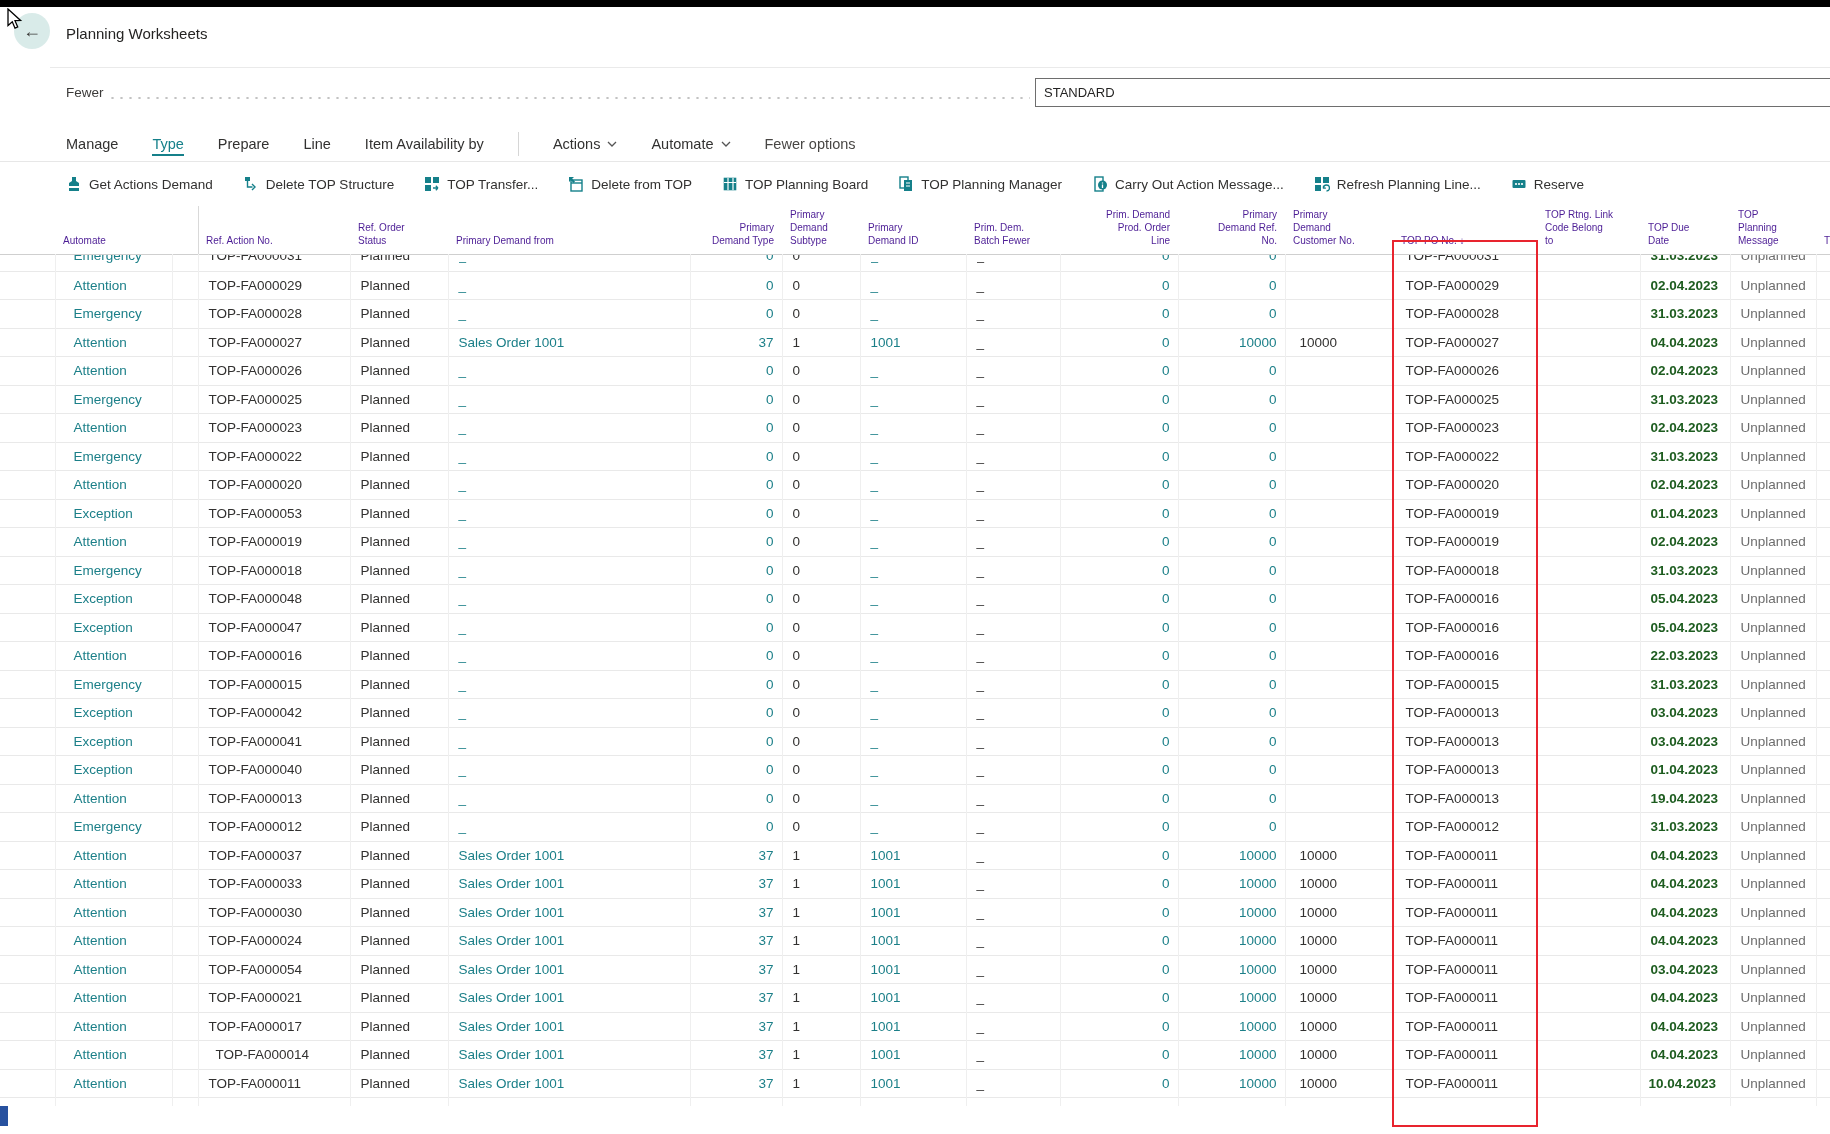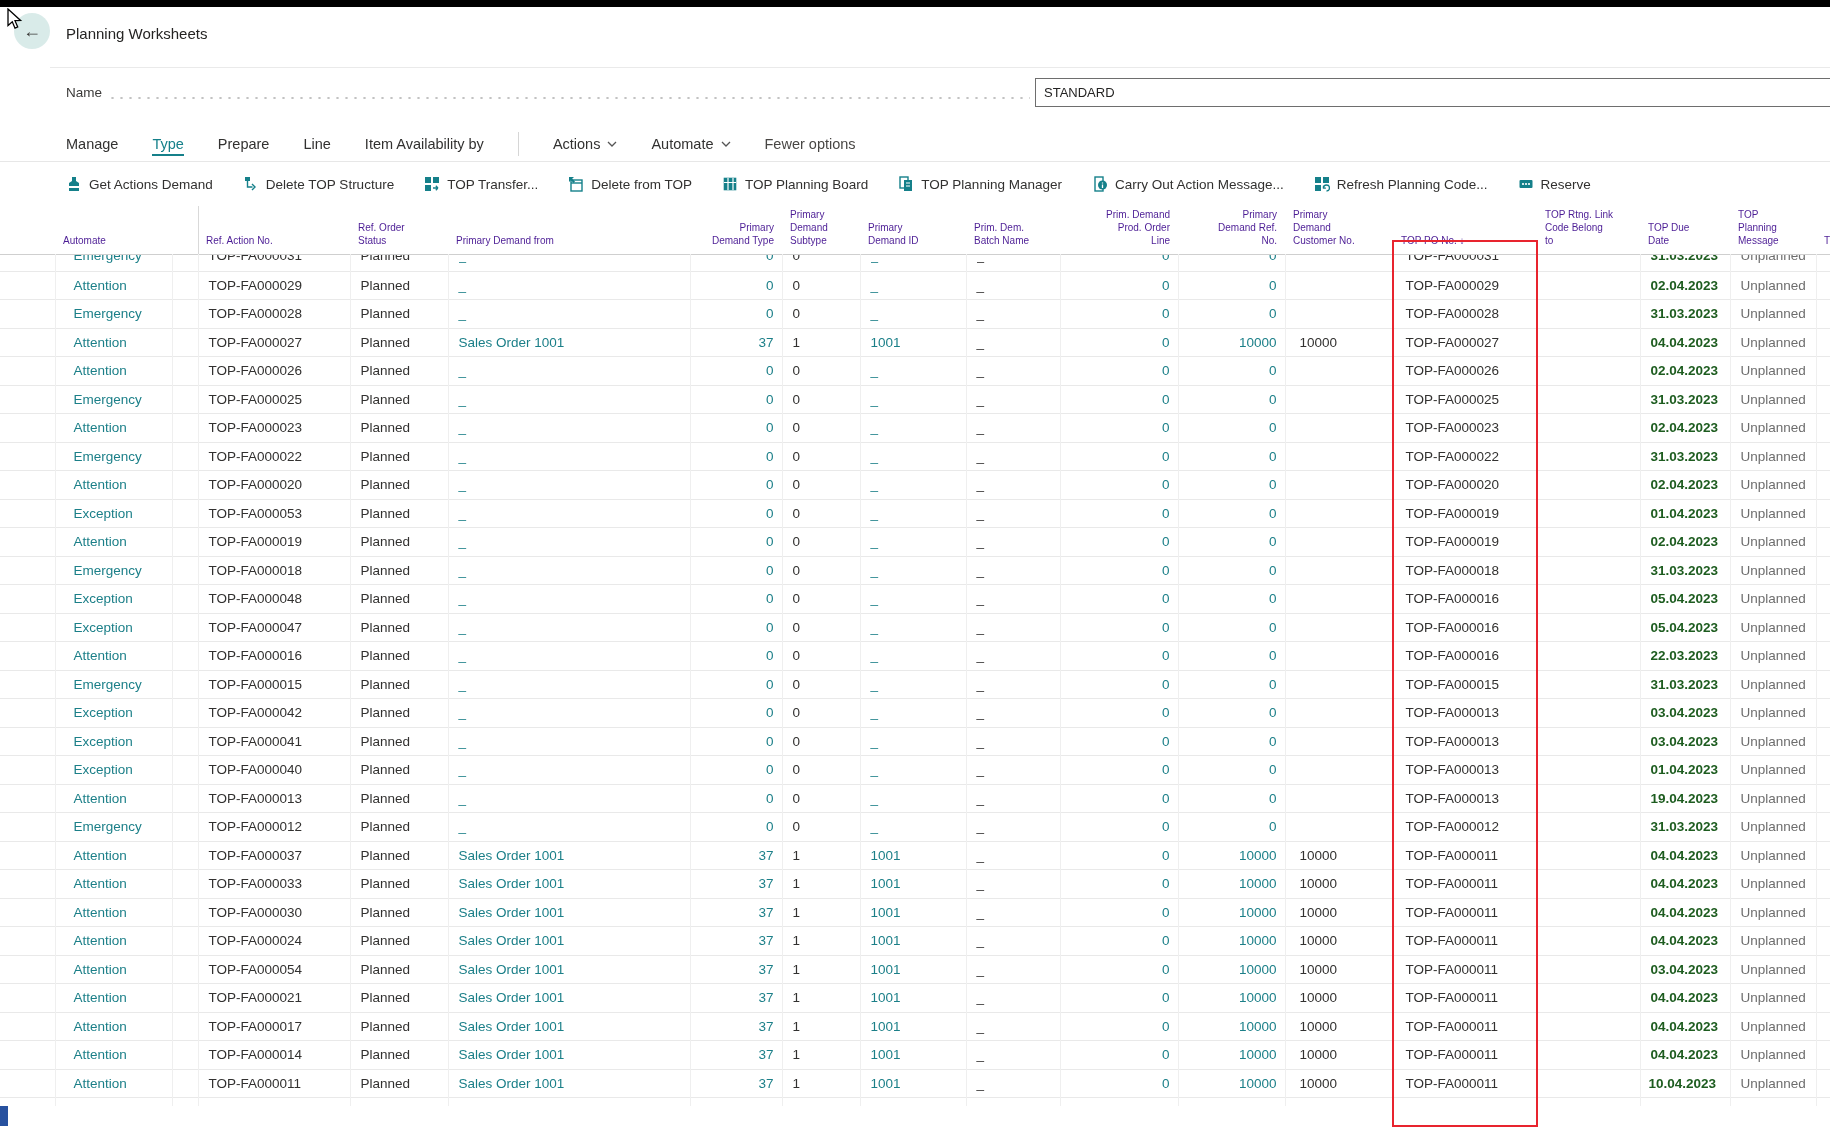--- a/index.html
+++ b/index.html
@@ -59,21 +59,21 @@
 <svg class="cursor" width="18" height="24" viewBox="0 0 18 24">
   <path d="M2 1 L2 17.5 L6.3 13.8 L9 20.2 L11.7 19 L9 12.7 L14.6 12.4 Z" fill="#ffffff" stroke="#000000" stroke-width="1.3"></path>
 </svg>
 
 <button class="back-btn">
   <span>←</span>
 </button>
 <div class="page-title">Planning Worksheets</div>
 <div class="title-divider"></div>
 
-<div class="name-label">Name</div>
+<div class="name-label">Fewer</div>
 <div class="name-dots"></div>
 <input class="name-input" value="STANDARD" style="">
 
 <nav class="menu" id="menu">
     <div class="menu-item">
       <span>Manage</span>
     </div>
     <div class="menu-item active">
       <span>Type</span>
     </div>
@@ -161,21 +161,21 @@
       <span>Carry Out Action Message...</span>
     </div>
     <div class="tb-item">
       <svg viewBox="0 0 16 16">
         <rect x="1" y="1" width="6" height="6" fill="#15808a"></rect>
         <rect x="9" y="1" width="6" height="6" fill="#15808a"></rect>
         <rect x="1" y="9" width="6" height="6" fill="#15808a"></rect>
         <path d="M9.5 12a3 3 0 1 1 3 3" fill="none" stroke="#15808a" stroke-width="1.3"></path>
         <path d="M9.5 9.8v2.4h2.4" fill="none" stroke="#15808a" stroke-width="1.3"></path>
       </svg>
-      <span>Refresh Planning Code...</span>
+      <span>Refresh Planning Line...</span>
     </div>
     <div class="tb-item">
       <svg viewBox="0 0 16 16">
         <rect x="1.5" y="4" width="13" height="8" rx="1" fill="#15808a"></rect>
         <circle cx="5" cy="8" r="1.1" fill="#fff"></circle>
         <circle cx="8" cy="8" r="1.1" fill="#fff"></circle>
         <circle cx="11" cy="8" r="1.1" fill="#fff"></circle>
       </svg>
       <span>Reserve</span>
     </div>
@@ -215,21 +215,21 @@
 Status</th>
           <th>Primary Demand from</th>
           <th class="al-r">Primary
 Demand Type</th>
           <th>Primary
 Demand
 Subtype</th>
           <th>Primary
 Demand ID</th>
           <th>Prim. Dem.
-Batch Name</th>
+Batch Fewer</th>
           <th class="al-r">Prim. Demand
 Prod. Order
 Line</th>
           <th class="al-r">Primary
 Demand Ref.
 No.</th>
           <th>Primary
 Demand
 Customer No.</th>
           <th>TOP PO No. ↓</th>
@@ -874,21 +874,21 @@
           <td style="padding-left: 12px;">TOP-FA000011</td>
           <td style="padding-left: 8px;"></td>
           <td class="c-date" style="padding-left: 10px;">04.04.2023</td>
           <td class="c-muted" style="padding-left: 10px;">Unplanned</td>
           <td style="padding-left: 6px;"></td>
         </tr>
         <tr>
           <td></td>
           <td class="c-link" style="padding-left: 18px;">Attention</td>
           <td></td>
-          <td style="padding-left: 10px;">TOP-FA000014</td>
+          <td style="padding-left: 17px;">TOP-FA000014</td>
           <td style="padding-left: 10px;">Planned</td>
           <td class="c-link" style="padding-left: 10px;">Sales Order 1001</td>
           <td class="c-link al-r">37</td>
           <td style="padding-left: 10px;">1</td>
           <td class="c-link" style="padding-left: 10px;">1001</td>
           <td style="padding-left: 10px;">_</td>
           <td class="c-link al-r">0</td>
           <td class="c-link al-r">10000</td>
           <td style="padding-left: 14px;">10000</td>
           <td style="padding-left: 12px;">TOP-FA000011</td>

